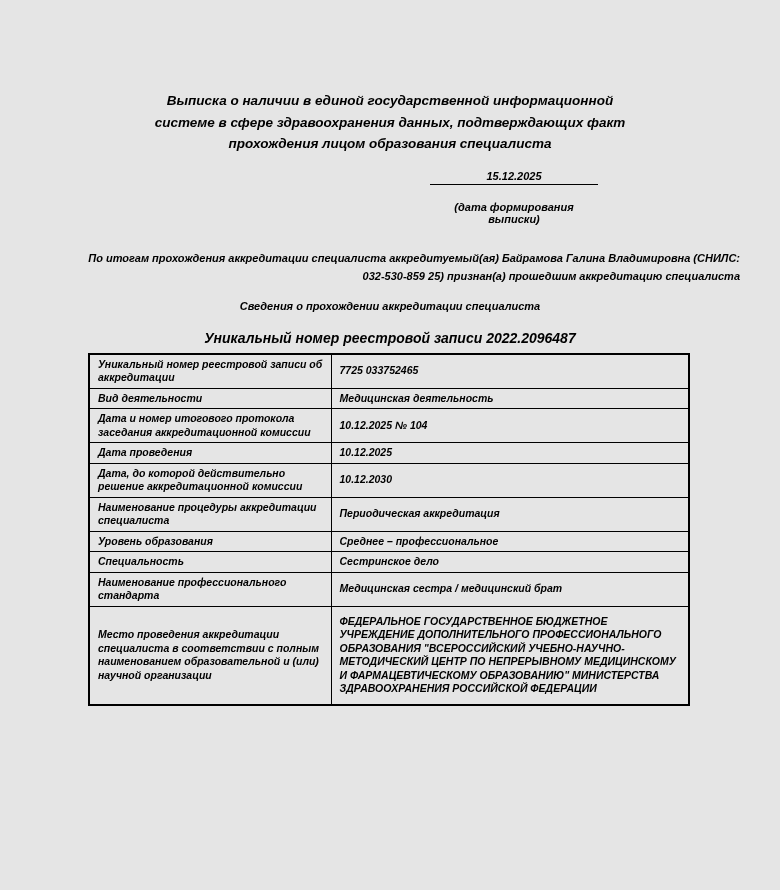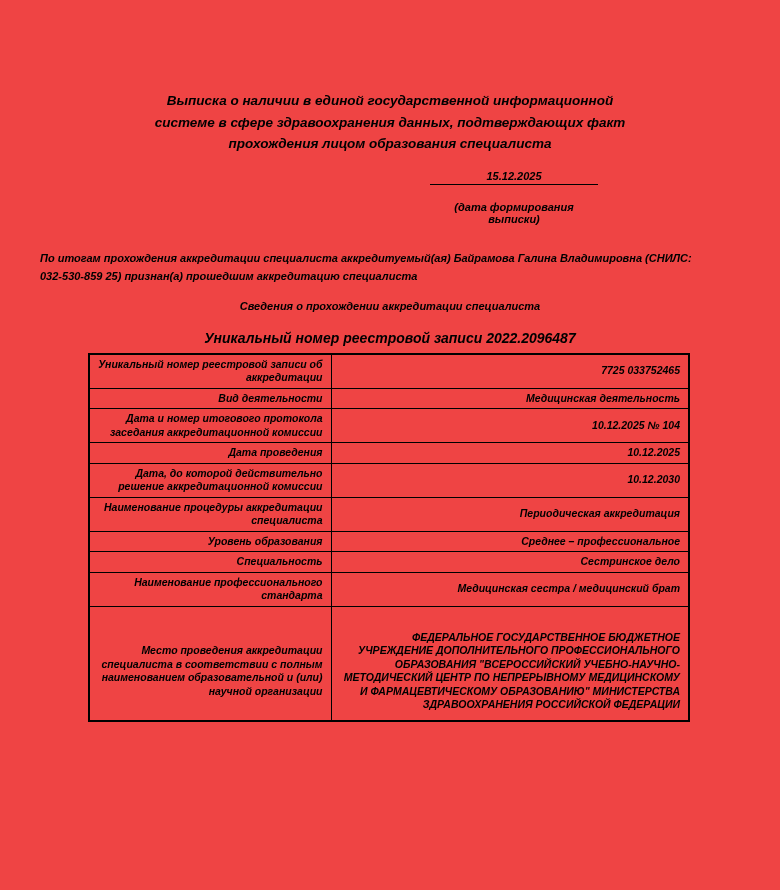--- a/index.html
+++ b/index.html
@@ -10,21 +10,21 @@
     font-family: "Liberation Sans", sans-serif;
     font-weight: bold;
     font-style: italic;
     color: #000000;
     overflow: hidden;
   }
   .page {
     position: relative;
     width: 780px;
     height: 890px;
-    background: #ef4444;
+    background: #e5e5e5;
   }
   .title {
     padding-top: 90px;
     text-align: center;
     font-size: 13.5px;
     line-height: 21.5px;
   }
   .date-block {
     width: 168px;
     margin: 15px 0 0 430px;
@@ -36,52 +36,51 @@
     padding-bottom: 2px;
     border-bottom: 1.5px solid #000000;
   }
   .date-caption {
     display: block;
     padding-top: 16px;
   }
   .intro {
     margin: 24px auto 0;
     width: 700px;
-    text-align: left;
+    text-align: right;
     font-size: 11px;
     line-height: 18px;
   }
   .section-heading {
     margin-top: 15px;
     text-align: center;
     font-size: 11px;
   }
   .registry-heading {
     margin-top: 18px;
     text-align: center;
     font-size: 14px;
   }
   table.acc-table {
     margin: 7px 0 0 88px;
     width: 602px;
     border-collapse: collapse;
     border: 2px solid #000000;
     table-layout: fixed;
-    text-align: right;
   }
   table.acc-table td {
     border: 1.5px solid #000000;
     padding: 3px 8px;
     font-size: 10.5px;
     line-height: 13.5px;
     vertical-align: middle;
     word-wrap: break-word;
   }
   table.acc-table td.label { width: 242px; }
-  table.acc-table tr:last-child td { padding-top: 24px; padding-bottom: 8px; }
+  table.acc-table tr:last-child td { padding-top: 8px; padding-bottom: 8px; }
 </style>
 </head>
 <body>
 
 <div class="page">
 
   <div class="title">
     <div>Выписка о наличии в единой государственной информационной</div>
     <div>системе в сфере здравоохранения данных, подтверждающих факт</div>
     <div>прохождения лицом образования специалиста</div>

